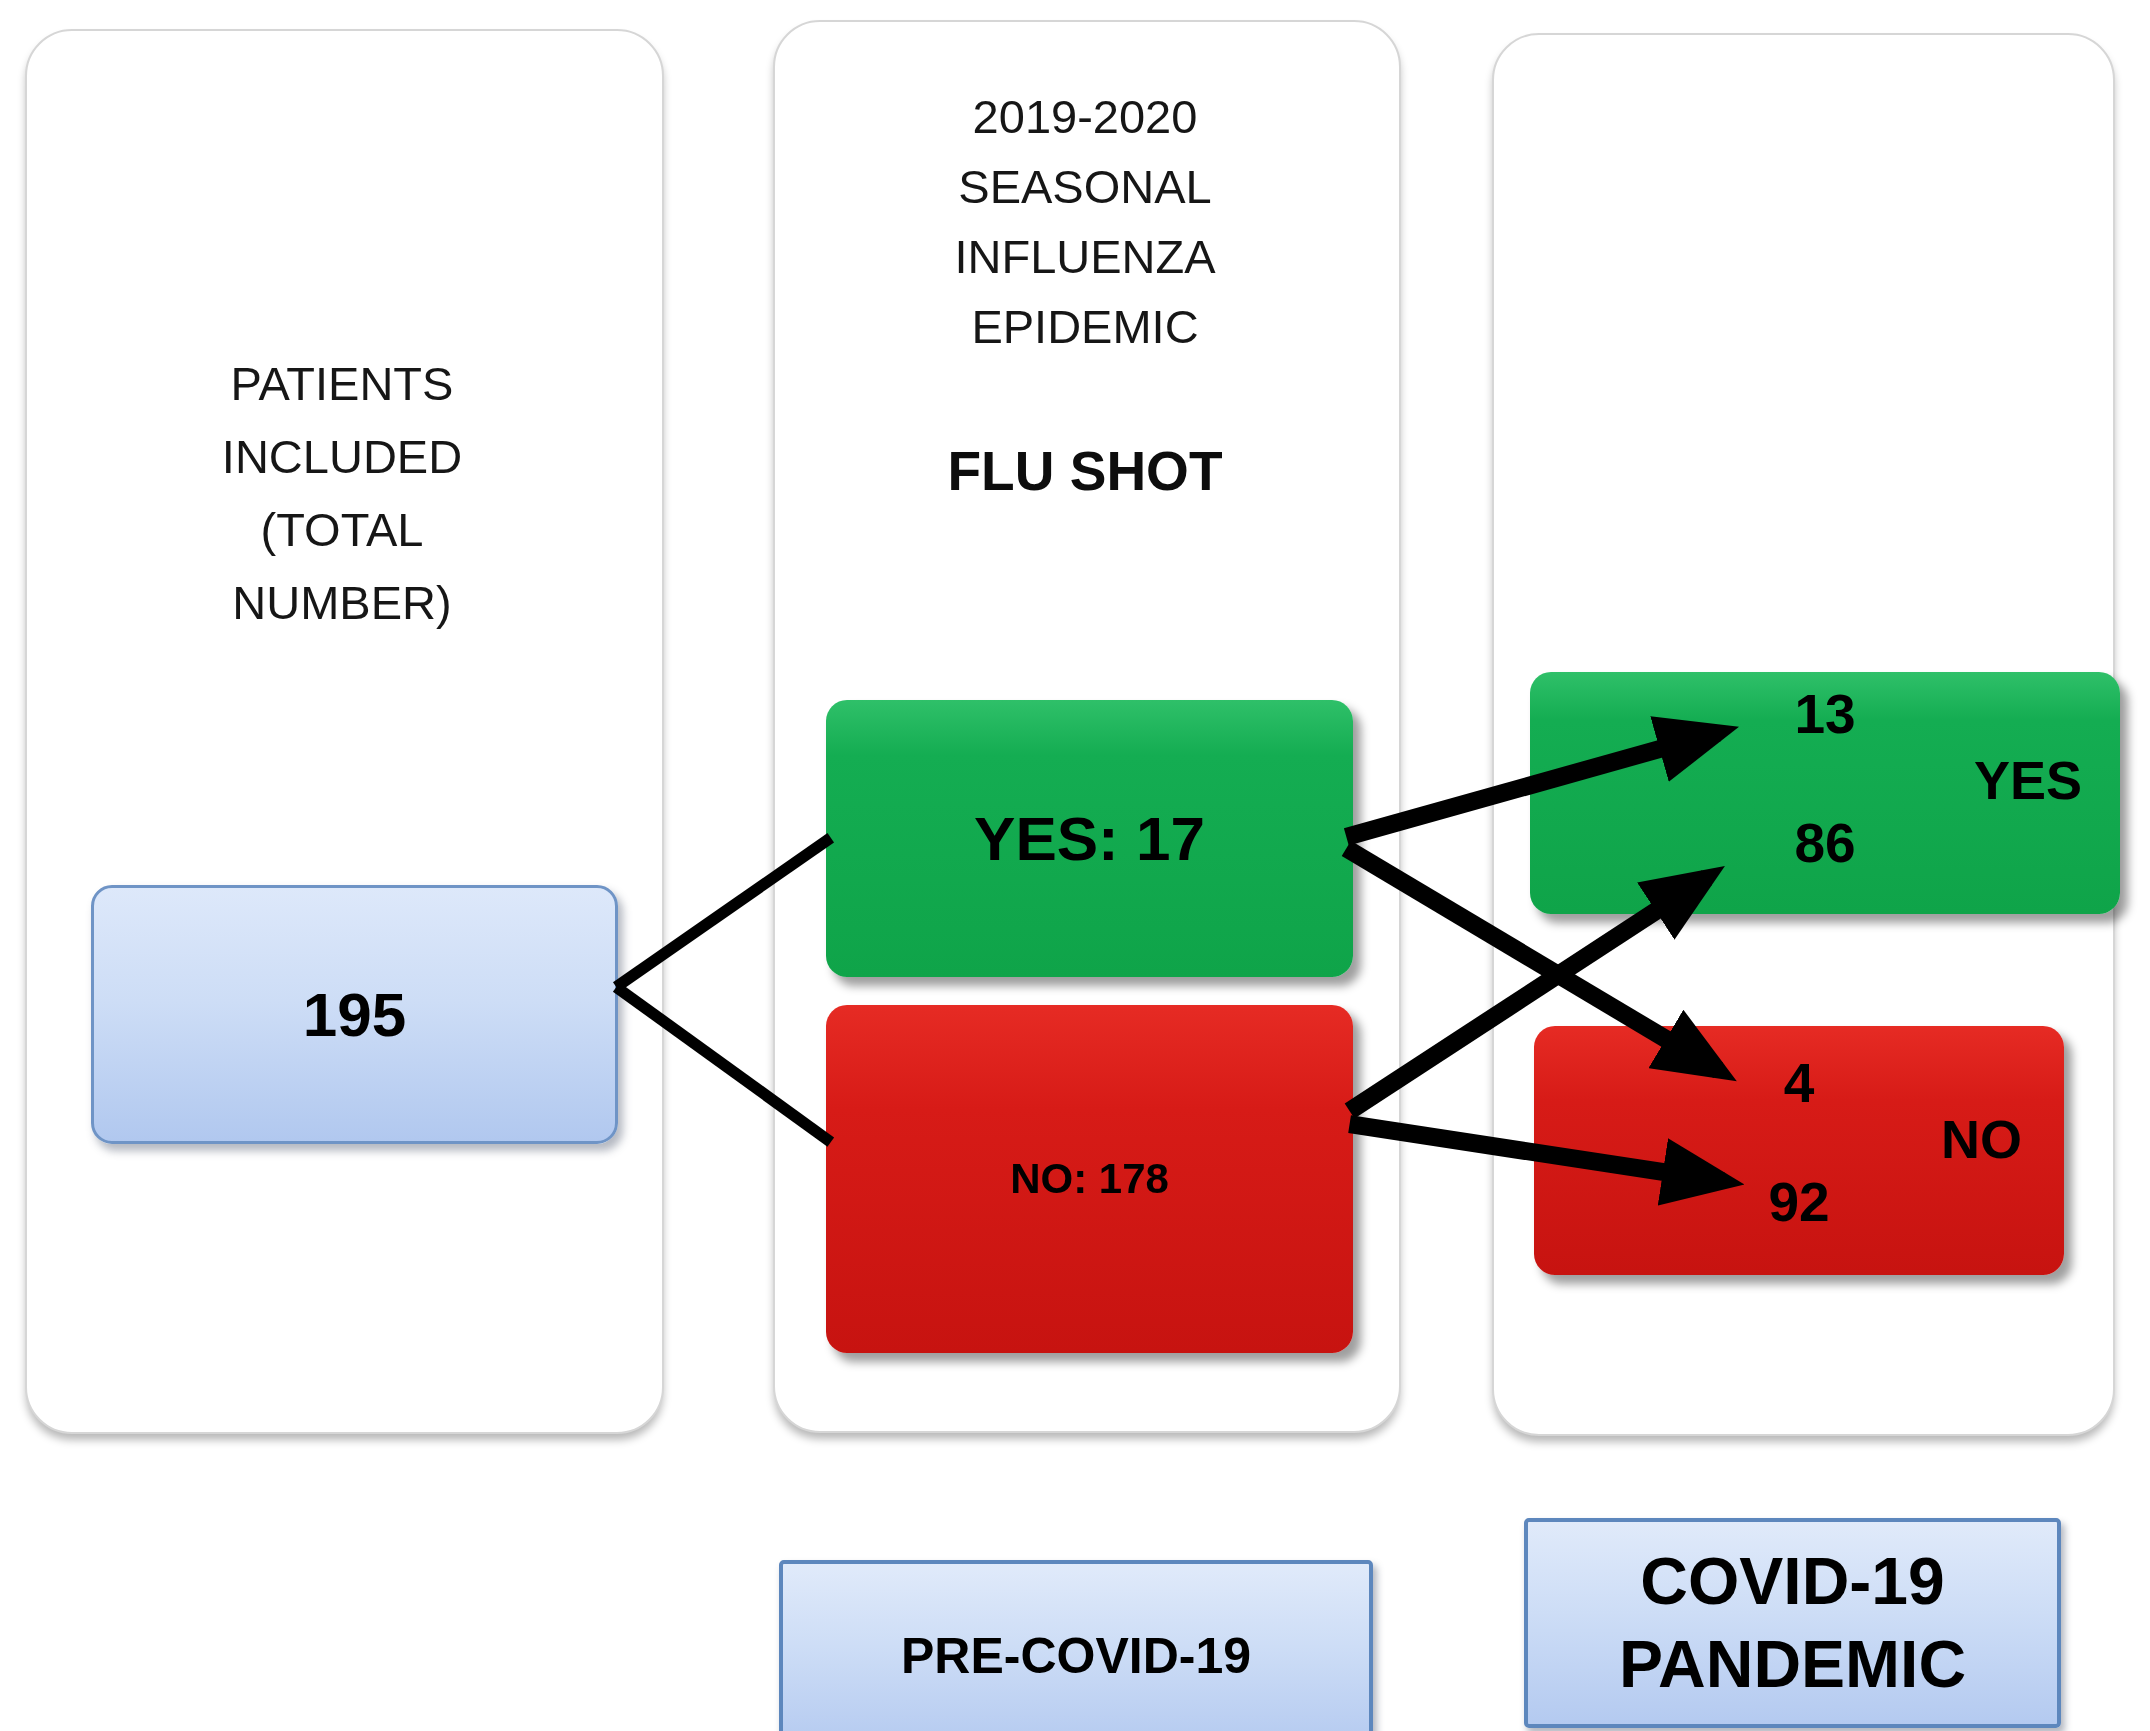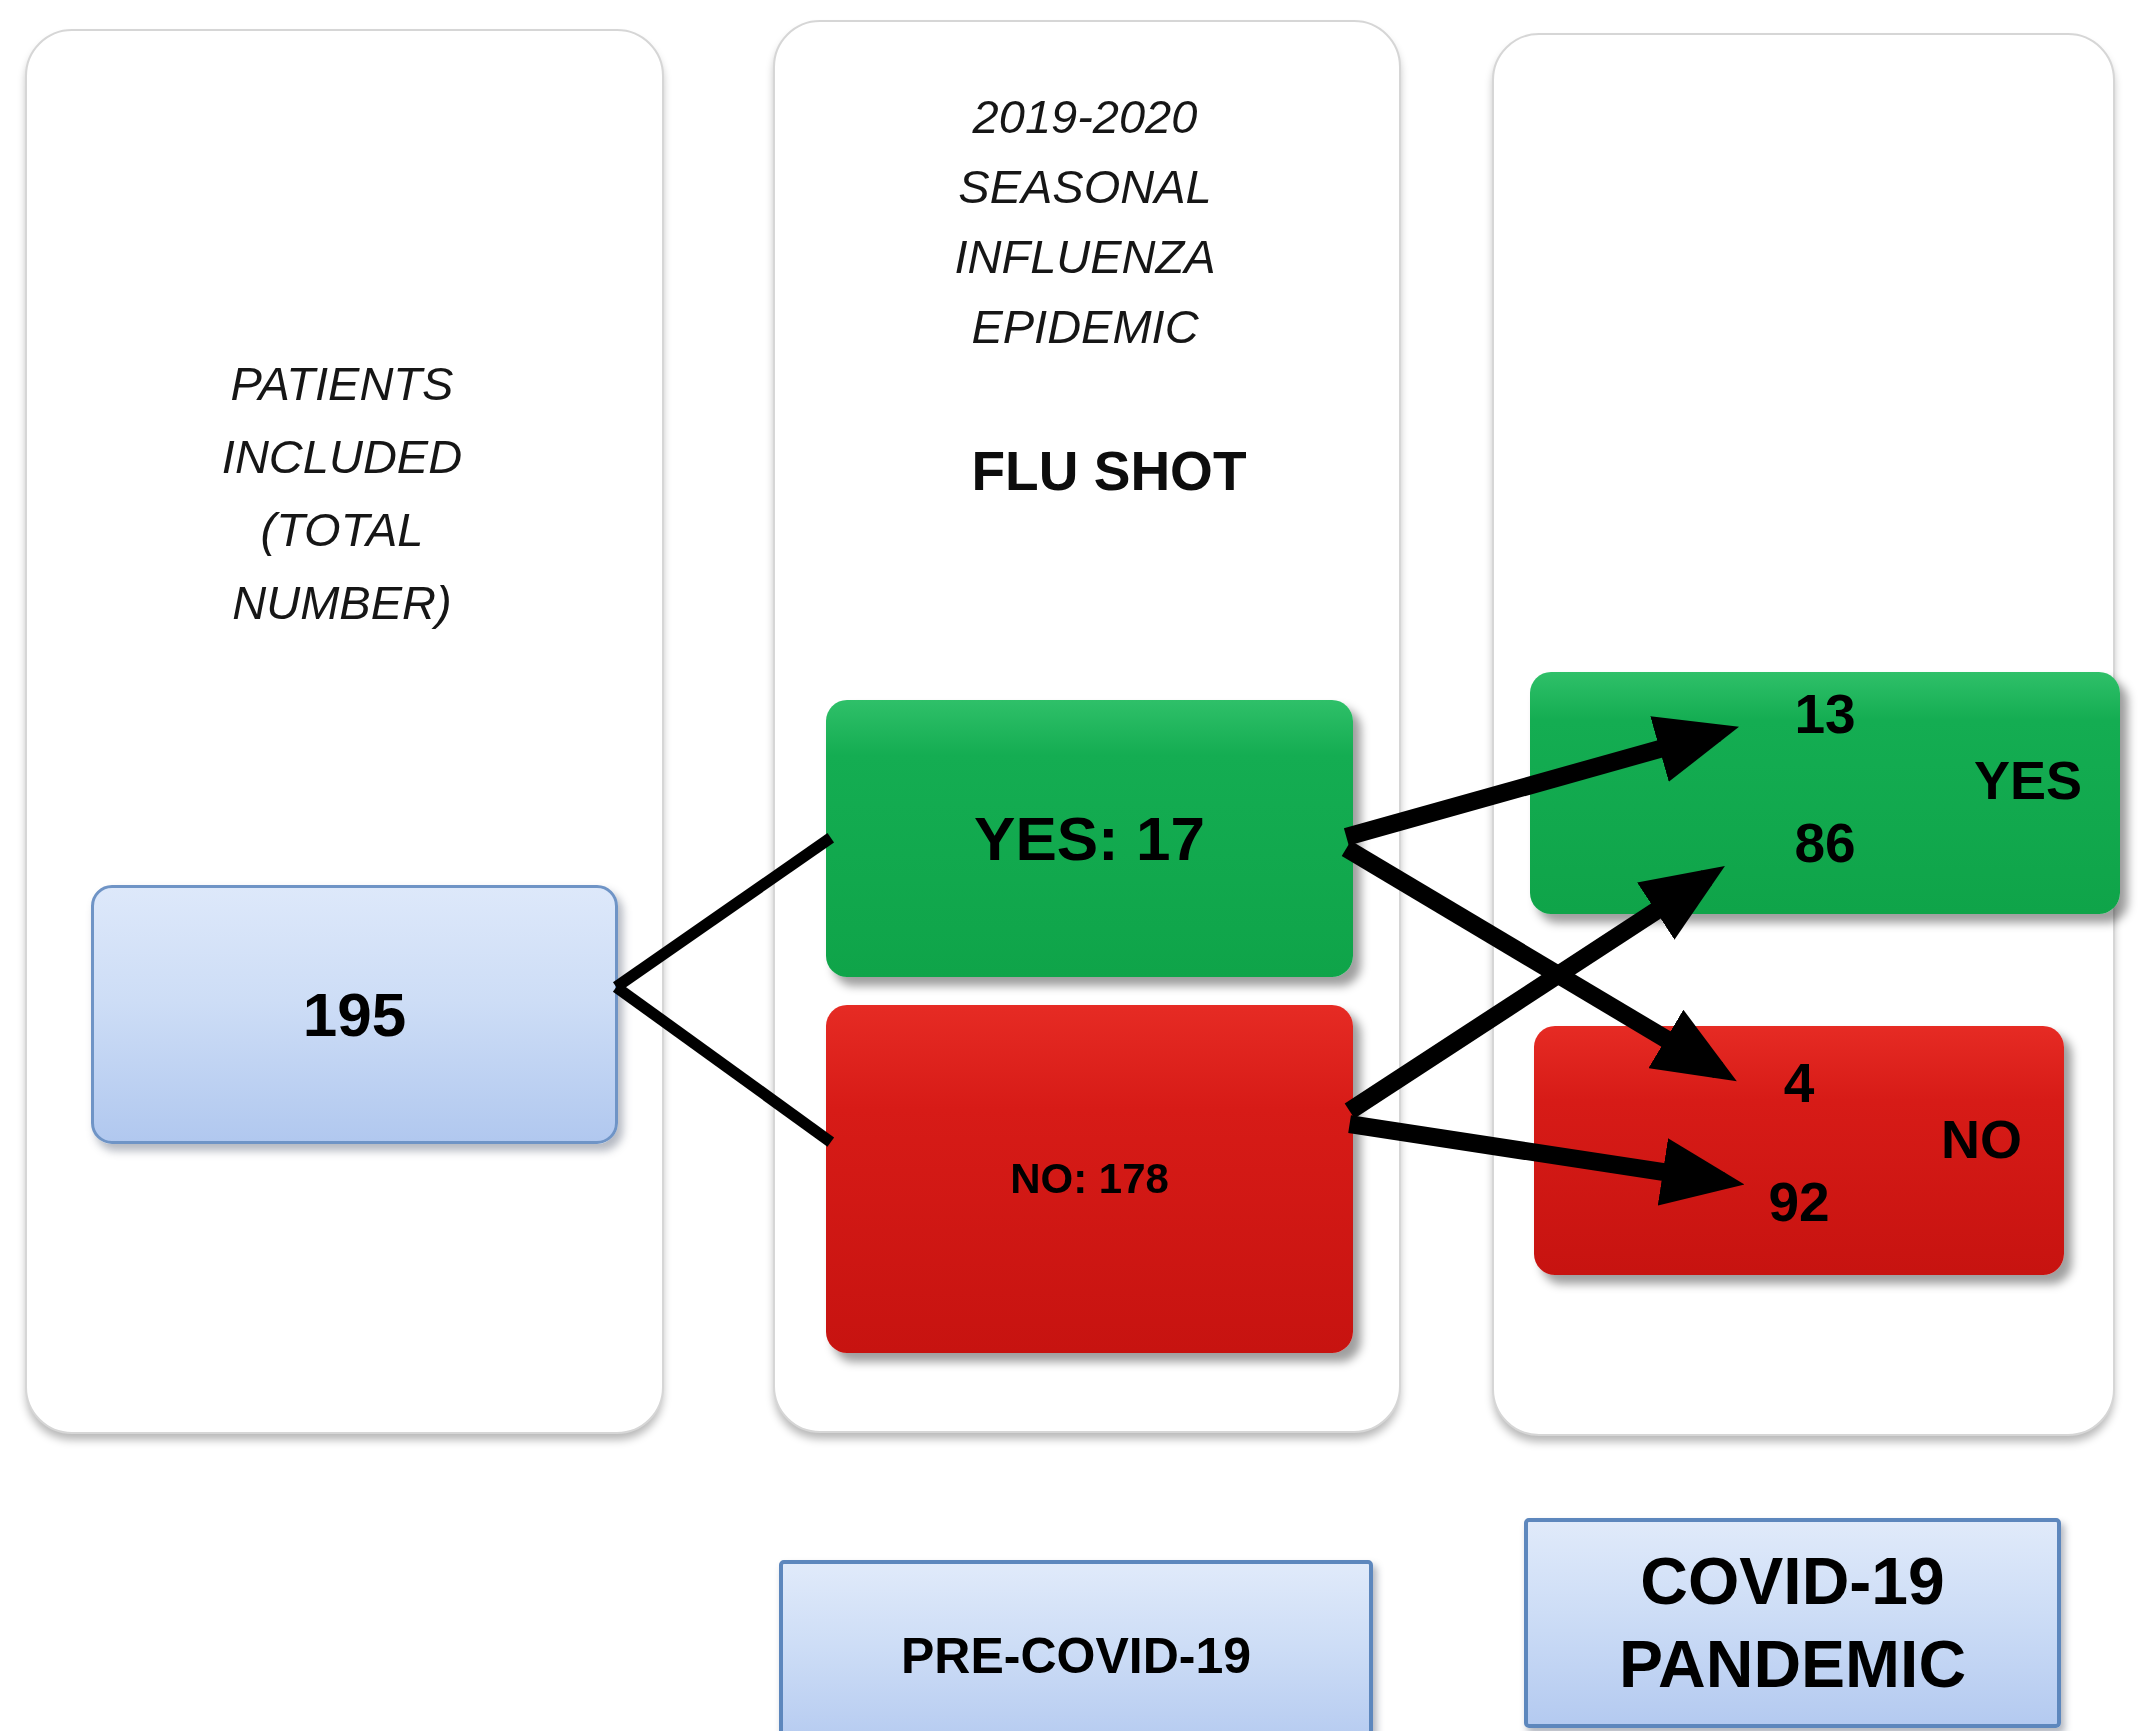--- a/index.html
+++ b/index.html
@@ -25,32 +25,32 @@
 
   .heading {
     position: absolute;
     text-align: center;
     font-size: 47px;
     line-height: 73px;
     font-weight: 400;
     color: #161616;
     letter-spacing: 0px;
   }
-  .heading span { display: block; font-style: italic; }
+  .heading span { display: block; }
   .patients-heading { left: 24.5px; top: 347px; width: 635px; }
   .flu-heading      { left: 773px; top: 82px; width: 624px; line-height: 70px; }
 
   .col-title {
     position: absolute;
     text-align: center;
     font-size: 55px;
     font-weight: 700;
     color: #0d0d0d;
   }
-  .flu-title  { left: 773px;  top: 439px; width: 624px; padding-left: 24px; }
+  .flu-title  { left: 773px;  top: 439px; width: 624px; }
   .dtpa-title { left: 1492px; top: 467px; width: 619px; }
 
   .box {
     position: absolute;
     display: flex;
     align-items: center;
     justify-content: center;
     font-weight: 700;
     color: #000000;
   }

